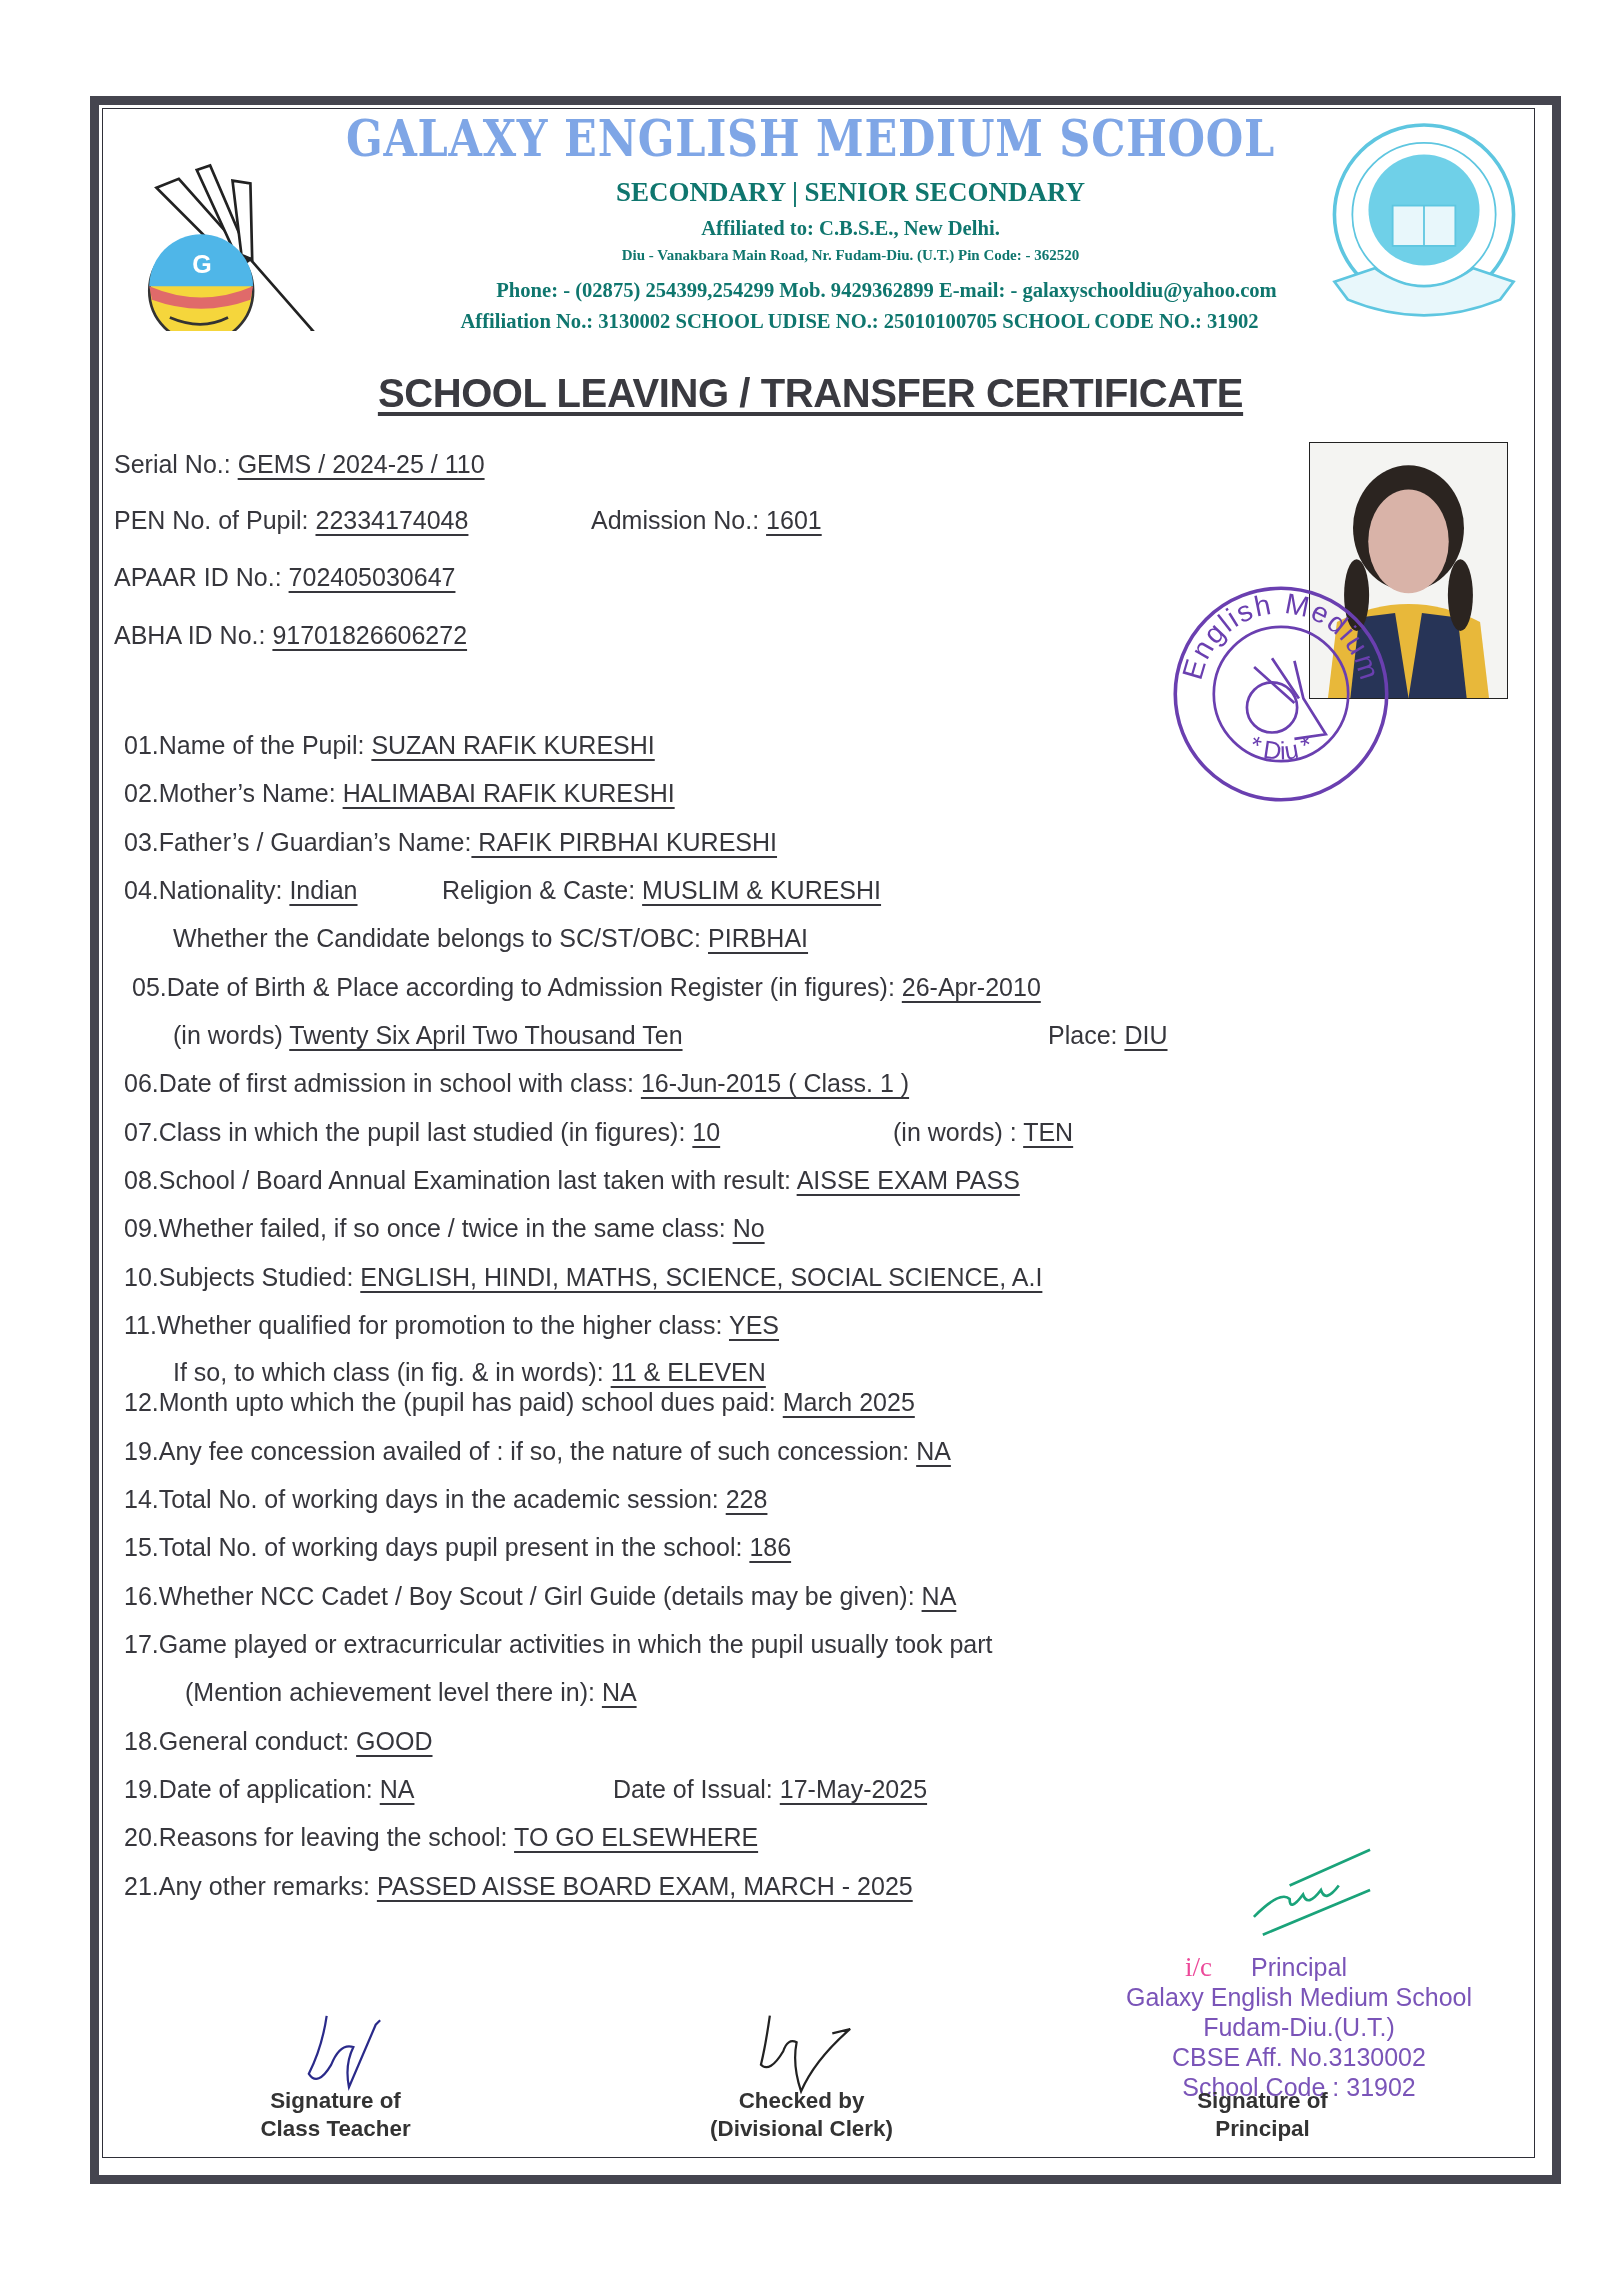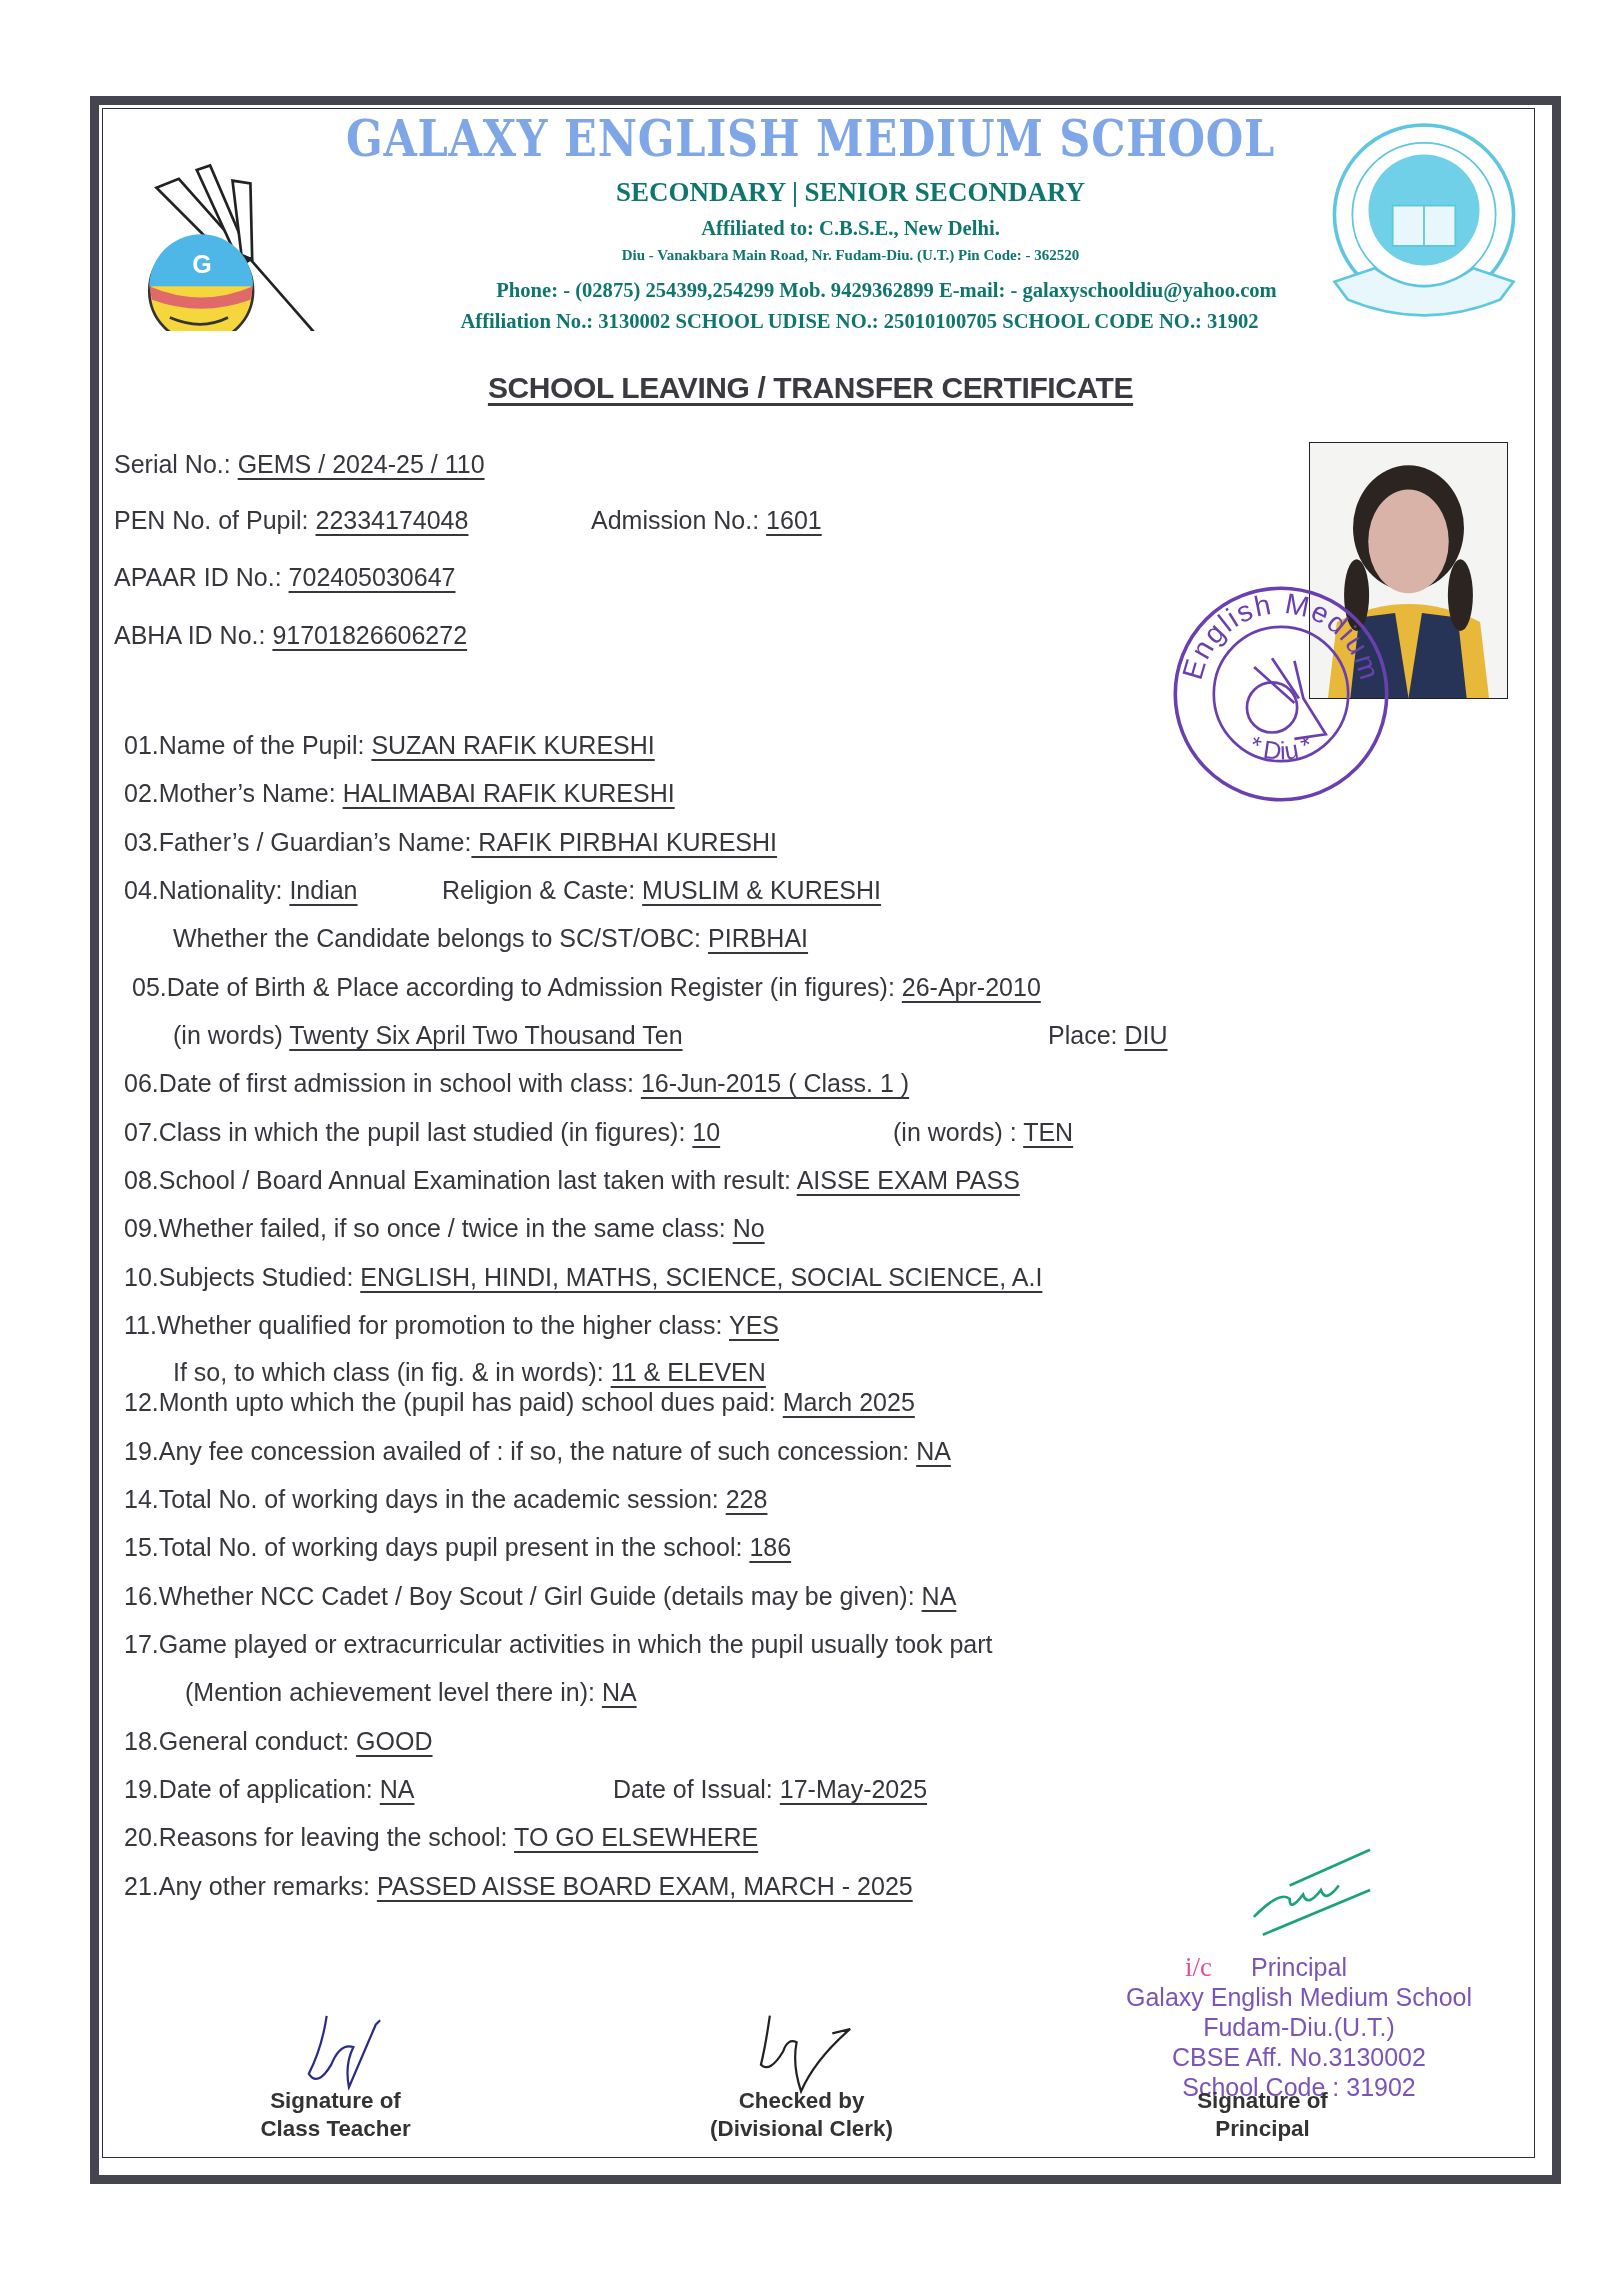--- a/index.html
+++ b/index.html
@@ -9,21 +9,21 @@
   .abs { position:absolute; }
 
   
   .school-name { left:0; width:1621px; top:109px; text-align:center; font-family:"DejaVu Serif", serif; font-weight:bold; font-size:50px; color:#7fa6e6; letter-spacing:0.9px; transform:scaleX(0.86); transform-origin:center; }
   .hdr-line { left:0; width:1621px; text-align:center; font-family:"Liberation Serif", serif; font-weight:bold; color:#0f766e;margin-left:40px; }
   .hdr-sub { top:177px; font-size:27px; }
   .hdr-aff { top:217px; font-size:20.6px; }
   .hdr-addr { top:247px; font-size:15px; }
   .hdr-phone { top:279px; font-size:20.6px; left:36px; }
   .hdr-codes { top:310px; font-size:20.6px; left:9px; }
-  .cert-title { left:0; width:1621px; top:371px; text-align:center; font-size:30px; font-weight:bold; text-decoration:underline; text-underline-offset:5.4px; color:#3a3a40; letter-spacing:-0.4px; }
+  .cert-title { left:0; width:1621px; top:371px; text-align:center; font-size:40px; font-weight:bold; text-decoration:underline; text-underline-offset:5.4px; color:#3a3a40; letter-spacing:-0.4px; }
 
   .logo-left { left:116px; top:152px; width:233px; height:179px; }
   .logo-right { left:1321px; top:116px; width:206px; height:215px; }
 
   
   .f { font-size:25px; white-space:nowrap; color:#36363c;text-align:right; }
   .f .v { text-decoration:underline; text-decoration-thickness:1.8px; text-underline-offset:4.5px; }
 
   .photo { left:1309px; top:442px; width:197px; height:255px; border:1.8px solid #222; background:#f2f2f2; overflow:hidden; }
   .stamp { left:1169px; top:582px; width:224px; height:224px; }

